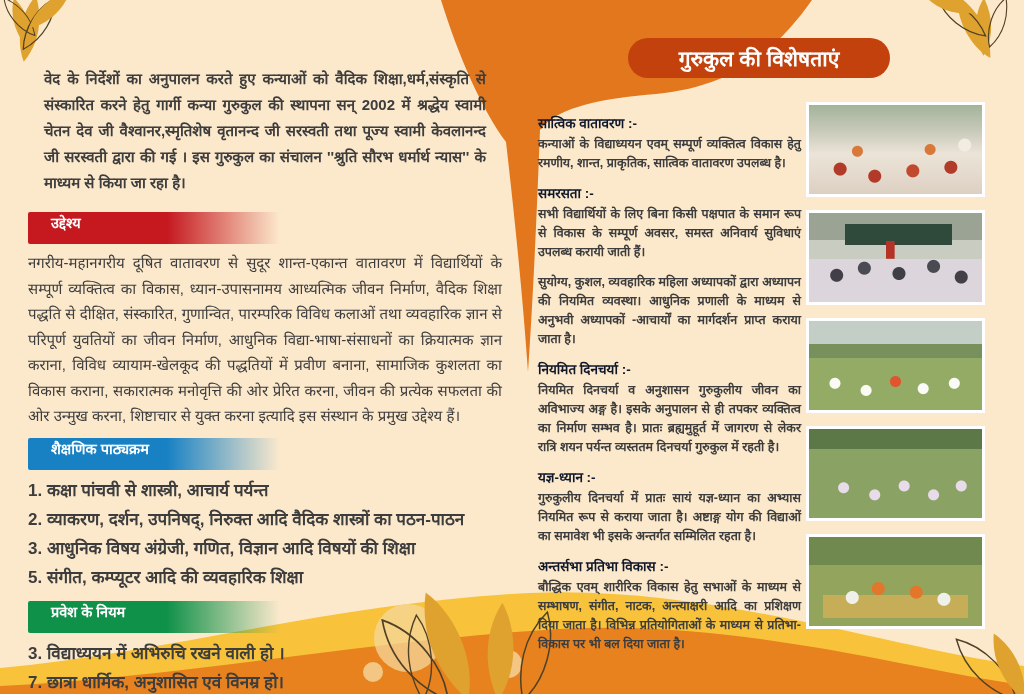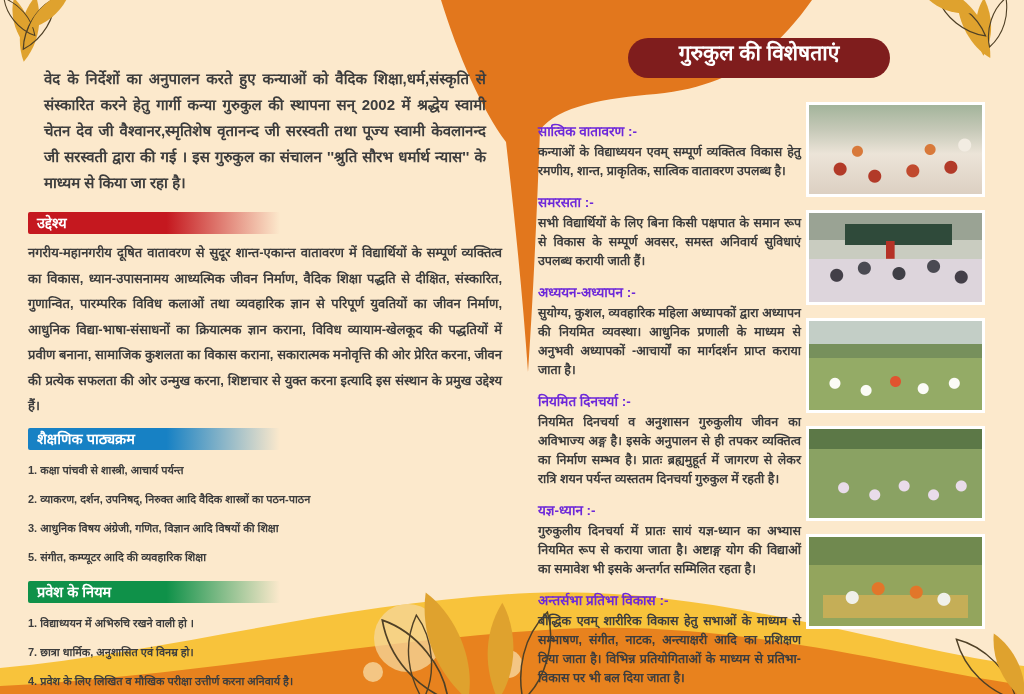--- a/index.html
+++ b/index.html
@@ -9,39 +9,39 @@
     background:#fce9cc;
     overflow:hidden;
     font-family:"Liberation Sans", sans-serif;
     color:#3d3d3d;
   }
   .decor{position:absolute;left:0;top:0;width:1024px;height:694px;z-index:0;}
   
   .left-col{position:absolute;left:28px;top:50px;width:474px;z-index:2;}
   .intro{margin:16px;font-size:15px;line-height:26px;font-weight:600;text-align:justify;}
   .bar{
-    margin-top:9px;height:22px;width:252px;border-radius:2px;
+    margin-top:9px;height:32px;width:252px;border-radius:2px;
     color:#fff;font-weight:700;font-size:14.5px;line-height:22px;
-    padding-left:9px;box-sizing:border-box;white-space:nowrap;
+    padding-left:23px;box-sizing:border-box;white-space:nowrap;
   }
   .bar-red{background:linear-gradient(90deg,#c5181f 0%,#c5181f 55%,rgba(197,24,31,0) 100%);}
   .bar-blue{background:linear-gradient(90deg,#1781c4 0%,#1781c4 55%,rgba(23,129,196,0) 100%);}
   .bar-green{background:linear-gradient(90deg,#0f9149 0%,#0f9149 55%,rgba(15,145,73,0) 100%);}
-  .body-text{margin:6px 0 0;font-size:13px;line-height:25.5px;font-weight:700;text-align:justify;}
+  .body-text{margin:6px 0 0;font-size:15px;line-height:25.5px;font-weight:400;text-align:justify;}
   ul.plain{list-style:none;margin:6px 0 0;padding:0;}
-  ul.plain li{font-size:11px;line-height:29px;font-weight:600;}
+  ul.plain li{font-size:17px;line-height:29px;font-weight:600;}
   
   .title-box{
     position:absolute;left:628px;top:38px;width:262px;height:40px;z-index:2;
-    background:#7f1d1d;border-radius:22px;
-    display:flex;justify-content:center;
+    background:#c2410c;border-radius:22px;
+    display:flex;align-items:center;justify-content:center;
     color:#fff;font-size:21px;font-weight:700;
   }
   .features{position:absolute;left:538px;top:110px;width:263px;z-index:2;}
-  .feature h4{margin:12px 0 3px;font-size:13.5px;font-weight:700;color:#6d28d9;}
+  .feature h4{margin:4px 0 3px;font-size:13.5px;font-weight:700;color:#0f172a;}
   .feature p{margin:0 0 11px;font-size:12.5px;line-height:19px;font-weight:600;text-align:justify;}
   
   .photos{position:absolute;left:806px;top:102px;width:179px;z-index:2;}
   .photo{height:95px;margin-bottom:13px;border:3px solid #fff;box-sizing:border-box;}
   .photo-1{background:
     radial-gradient(circle at 18% 72%, #b23a28 0 6px, transparent 7px),
     radial-gradient(circle at 38% 80%, #b23a28 0 6px, transparent 7px),
     radial-gradient(circle at 60% 74%, #c14a2e 0 6px, transparent 7px),
     radial-gradient(circle at 82% 70%, #b23a28 0 6px, transparent 7px),
     radial-gradient(circle at 28% 52%, #d8793a 0 5px, transparent 6px),
@@ -151,37 +151,36 @@
       <li>1. कक्षा पांचवी से शास्त्री, आचार्य पर्यन्त</li>
       <li>2. व्याकरण, दर्शन, उपनिषद्, निरुक्त आदि वैदिक शास्त्रों का पठन-पाठन</li>
       <li>3. आधुनिक विषय अंग्रेजी, गणित, विज्ञान आदि विषयों की शिक्षा</li>
       <li>5. संगीत, कम्प्यूटर आदि की व्यवहारिक शिक्षा</li>
     </ul>
 
     <div class="bar bar-green">
       <span>प्रवेश के नियम</span>
     </div>
     <ul class="plain">
-      <li>1. विद्याध्ययन में अभिरुचि रखने वाली हो ।</li>
+      <li>3. विद्याध्ययन में अभिरुचि रखने वाली हो ।</li>
       <li>7. छात्रा धार्मिक, अनुशासित एवं विनम्र हो।</li>
       <li>4. प्रवेश के लिए लिखित व मौखिक परीक्षा उत्तीर्ण करना अनिवार्य है।</li>
     </ul>
   </div>
 
   <div class="features">
     <div class="feature">
       <h4>सात्विक वातावरण :-</h4>
       <p>कन्याओं के विद्याध्ययन एवम् सम्पूर्ण व्यक्तित्व विकास हेतु रमणीय, शान्त, प्राकृतिक, सात्विक वातावरण उपलब्ध है।</p>
     </div>
     <div class="feature">
       <h4>समरसता :-</h4>
       <p>सभी विद्यार्थियों के लिए बिना किसी पक्षपात के समान रूप से विकास के सम्पूर्ण अवसर, समस्त अनिवार्य सुविधाएं उपलब्ध करायी जाती हैं।</p>
     </div>
     <div class="feature">
-      <h4>अध्ययन-अध्यापन :-</h4>
       <p>सुयोग्य, कुशल, व्यवहारिक महिला अध्यापकों द्वारा अध्यापन की नियमित व्यवस्था। आधुनिक प्रणाली के माध्यम से अनुभवी अध्यापकों -आचार्यों का मार्गदर्शन प्राप्त कराया जाता है।</p>
     </div>
     <div class="feature">
       <h4>नियमित दिनचर्या :-</h4>
       <p>नियमित दिनचर्या व अनुशासन गुरुकुलीय जीवन का अविभाज्य अङ्ग है। इसके अनुपालन से ही तपकर व्यक्तित्व का निर्माण सम्भव है। प्रातः ब्रह्यमुहूर्त में जागरण से लेकर रात्रि शयन पर्यन्त व्यस्ततम दिनचर्या गुरुकुल में रहती है।</p>
     </div>
     <div class="feature">
       <h4>यज्ञ-ध्यान :-</h4>
       <p>गुरुकुलीय दिनचर्या में प्रातः सायं यज्ञ-ध्यान का अभ्यास नियमित रूप से कराया जाता है। अष्टाङ्ग योग की विद्याओं का समावेश भी इसके अन्तर्गत सम्मिलित रहता है।</p>
     </div>

